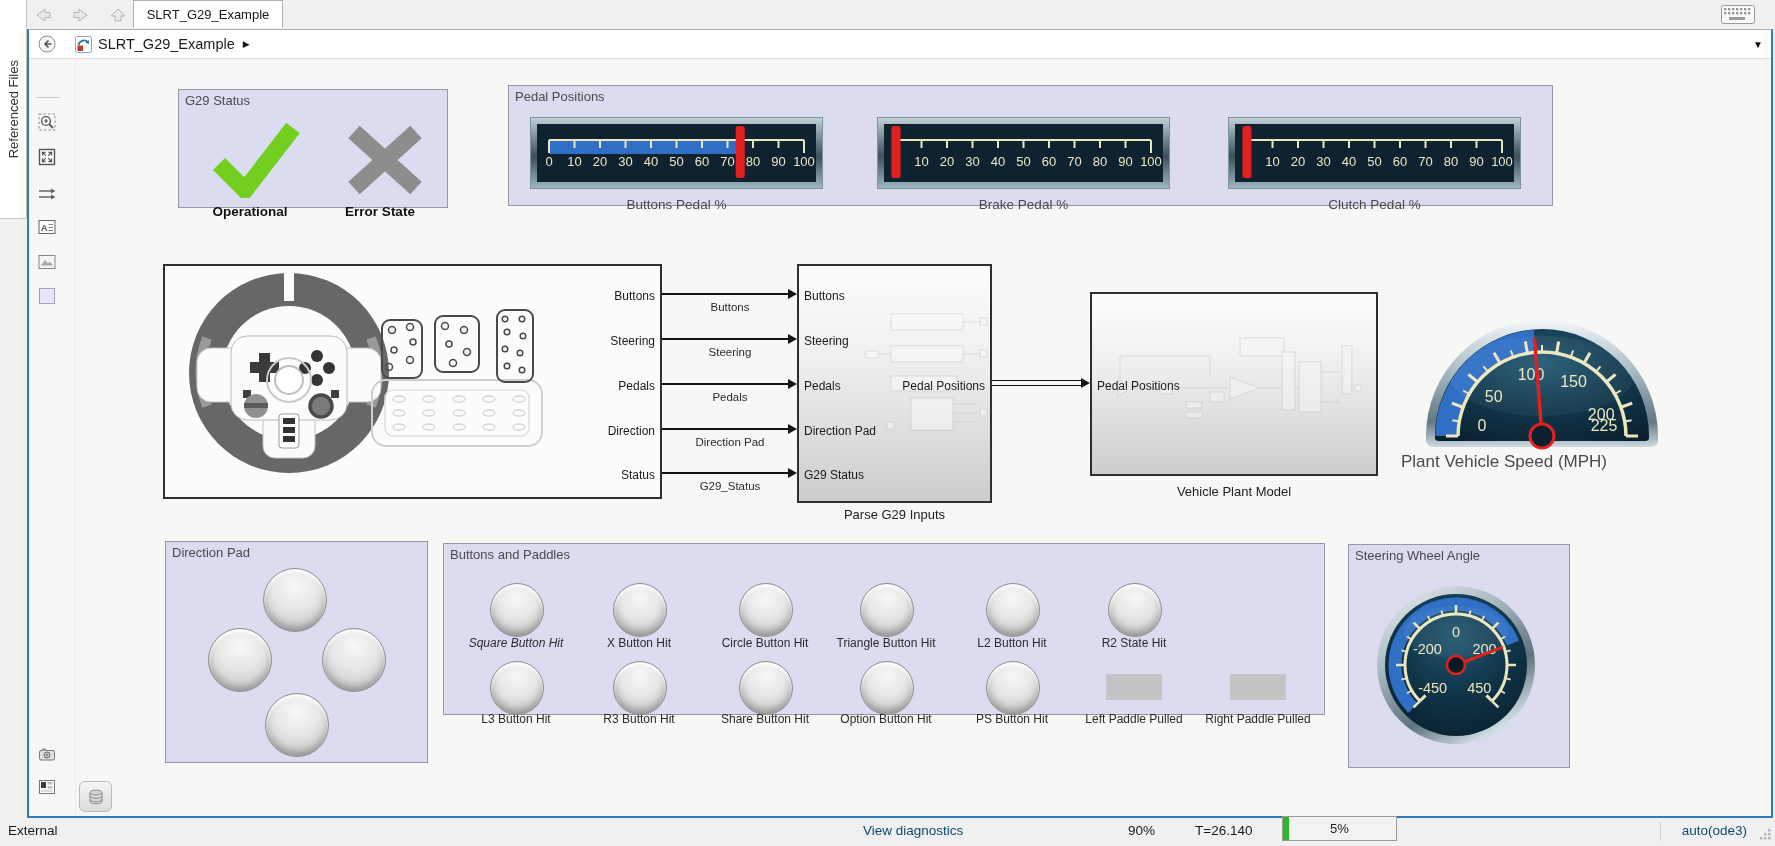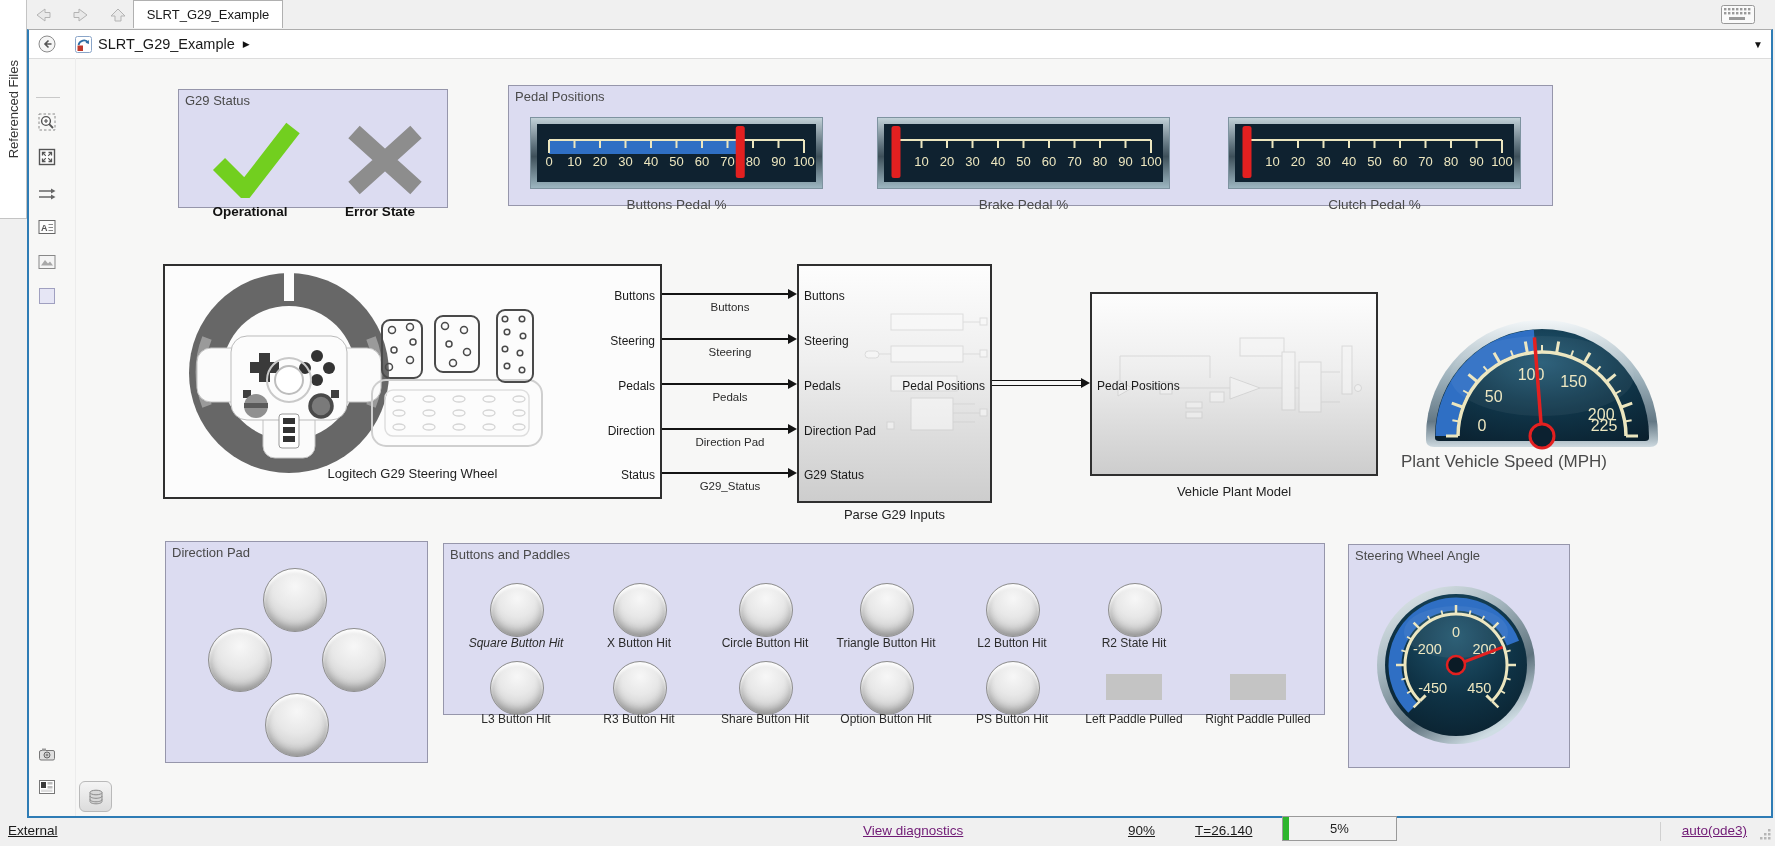--- a/index.html
+++ b/index.html
@@ -43,22 +43,22 @@
   .lamp,.lamp-lg{position:absolute;border-radius:50%;border:1px solid #8f8f8f;background:radial-gradient(circle at 50% 28%,#f7f7f7 0%,#e8e8e8 40%,#d2d2d2 70%,#a9a9a9 100%);box-shadow:inset 0 3px 3px rgba(255,255,255,.9),inset 0 -5px 7px rgba(0,0,0,.22);}
   .lamp{width:52px;height:52px;} .lamp-lg{width:62px;height:62px;}
   .blabel{position:absolute;width:150px;text-align:center;font-size:12px;color:#2b2b2b;white-space:nowrap;}
   .paddle{position:absolute;width:56px;height:26px;background:#c4c4c4;}
   .boldlabel{position:absolute;width:140px;text-align:center;font-weight:bold;font-size:13.5px;color:#111;}
   svg{font-family:"Liberation Sans",sans-serif;}
   
   #sdi-btn{position:absolute;left:4px;top:723px;width:31px;height:29px;border:1px solid #b9b9b9;border-radius:6px;background:linear-gradient(180deg,#f4f4f4,#dcdcdc);display:flex;align-items:center;justify-content:center;}
   
   #statusbar{position:absolute;left:0;top:818px;width:1775px;height:28px;background:#f0f0f0;}
-  #statusbar .itm{position:absolute;top:0;line-height:26px;font-size:13.5px;text-decoration:underline;}
-  .navy{color:#701a75;}
+  #statusbar .itm{position:absolute;top:0;line-height:26px;font-size:13.5px;}
+  .navy{color:#0c4a6e;}
   #progress{position:absolute;left:1282px;top:-2px;width:113px;height:23px;border:1px solid #9a9a9a;background:#f2f2f2;}
   #progress .fill{position:absolute;left:0;top:0;bottom:0;width:6px;background:#2eb52e;}
   #progress .txt{position:absolute;left:0;top:0;width:100%;text-align:center;line-height:23px;font-size:13px;color:#222;}
   #sb-sep{position:absolute;left:1660px;top:4px;width:1px;height:19px;background:#d0d0d0;}
   #grip{position:absolute;right:3px;top:9px;}
   .preview{position:absolute;opacity:.55;}
 </style>
 </head>
 <body>
 
@@ -339,21 +339,20 @@
             <circle cx="338" cy="51" r="2.8"></circle>
               <circle cx="355" cy="51" r="2.8"></circle>
               <circle cx="340" cy="64" r="2.8"></circle>
               <circle cx="356" cy="68" r="2.8"></circle>
               <circle cx="338" cy="81" r="2.8"></circle>
               <circle cx="353" cy="85" r="2.8"></circle>
               <circle cx="340" cy="98" r="2.8"></circle>
               <circle cx="355" cy="102" r="2.8"></circle>
           </g>
         </svg>
-        <div class="blklabel" style="bottom:16px;">Logitech G29 Steering Wheel</div>
         <div class="pl r" style="top:22px;">Buttons</div>
         <div class="pl r" style="top:67px;">Steering</div>
         <div class="pl r" style="top:112px;">Pedals</div>
         <div class="pl r" style="top:157px;">Direction</div>
         <div class="pl r" style="top:201px;">Status</div>
       </div>
 
       <div class="sig" style="left:587px;top:235px;width:127px;"></div>
         <div class="sighead" style="left:713px;top:231px;"></div>
       <div class="sig" style="left:587px;top:280px;width:127px;"></div>

